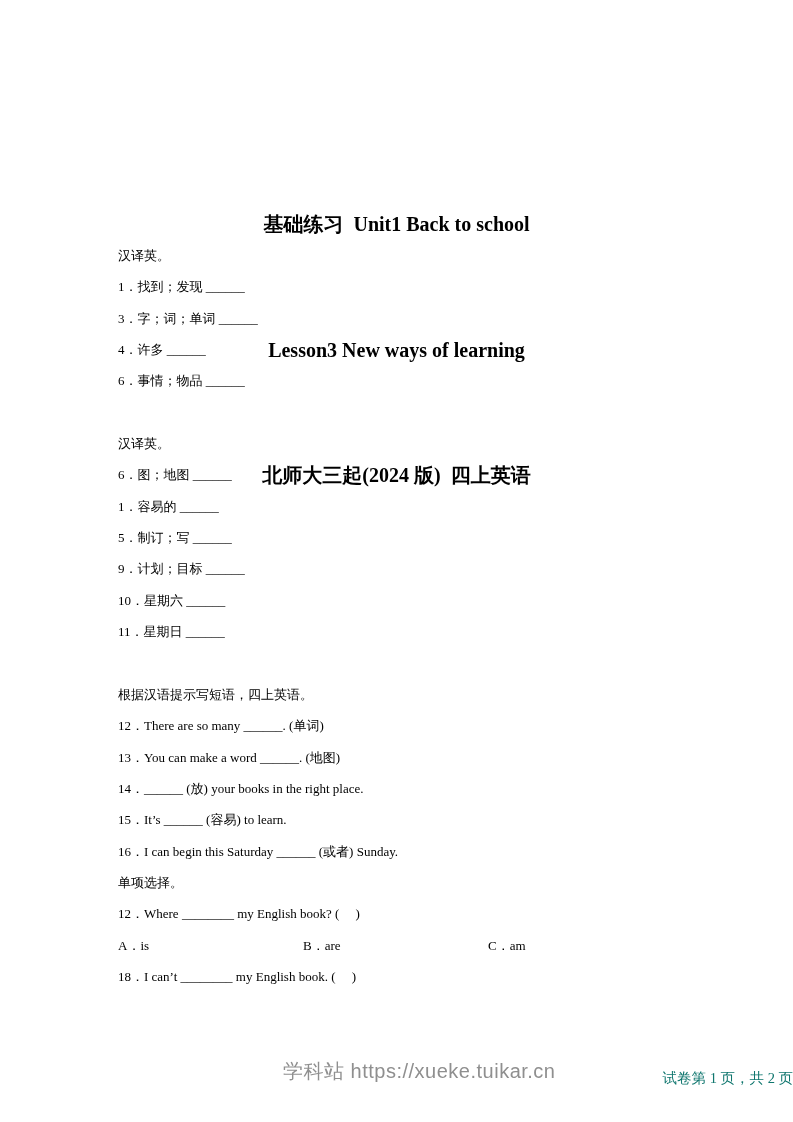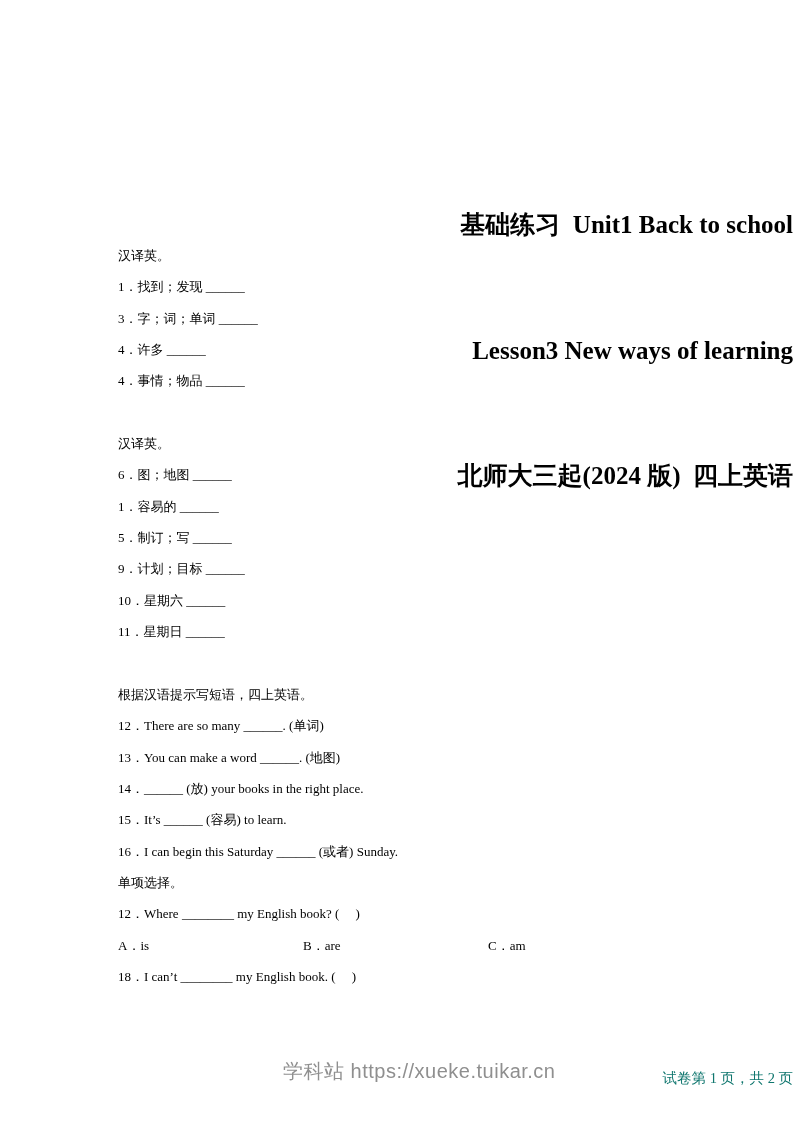--- a/index.html
+++ b/index.html
@@ -12,23 +12,23 @@
     font-family: "Liberation Serif", "DejaVu Serif", serif;
     color: #000000;
     overflow: hidden;
     margin: 0 auto;
   }
   .title-block {
     position: absolute;
     top: 121px;
     left: 0;
     width: 100%;
-    text-align: right;
+    text-align: center;
     font-weight: bold;
-    font-size: 25px;
+    font-size: 20px;
     line-height: 41.7px;
     white-space: pre;
   }
   .body-block {
     position: absolute;
     top: 240px;
     left: 118px;
     width: 640px;
     font-size: 13px;
   }
@@ -86,21 +86,21 @@
     <div>基础练习  Unit1 Back to school</div>
     <div>Lesson3 New ways of learning</div>
     <div>北师大三起(2024 版)  四上英语</div>
   </div>
 
   <div class="body-block">
     <div class="line">汉译英。</div>
     <div class="line">1．找到；发现 ______</div>
     <div class="line">3．字；词；单词 ______</div>
     <div class="line">4．许多 ______</div>
-    <div class="line">4．事情；物品 ______</div>
+    <div class="line">6．事情；物品 ______</div>
 
     <div class="line"></div>
 
     <div class="line">汉译英。</div>
     <div class="line">6．图；地图 ______</div>
     <div class="line">1．容易的 ______</div>
     <div class="line">5．制订；写 ______</div>
     <div class="line">9．计划；目标 ______</div>
     <div class="line">10．星期六 ______</div>
     <div class="line">11．星期日 ______</div>

